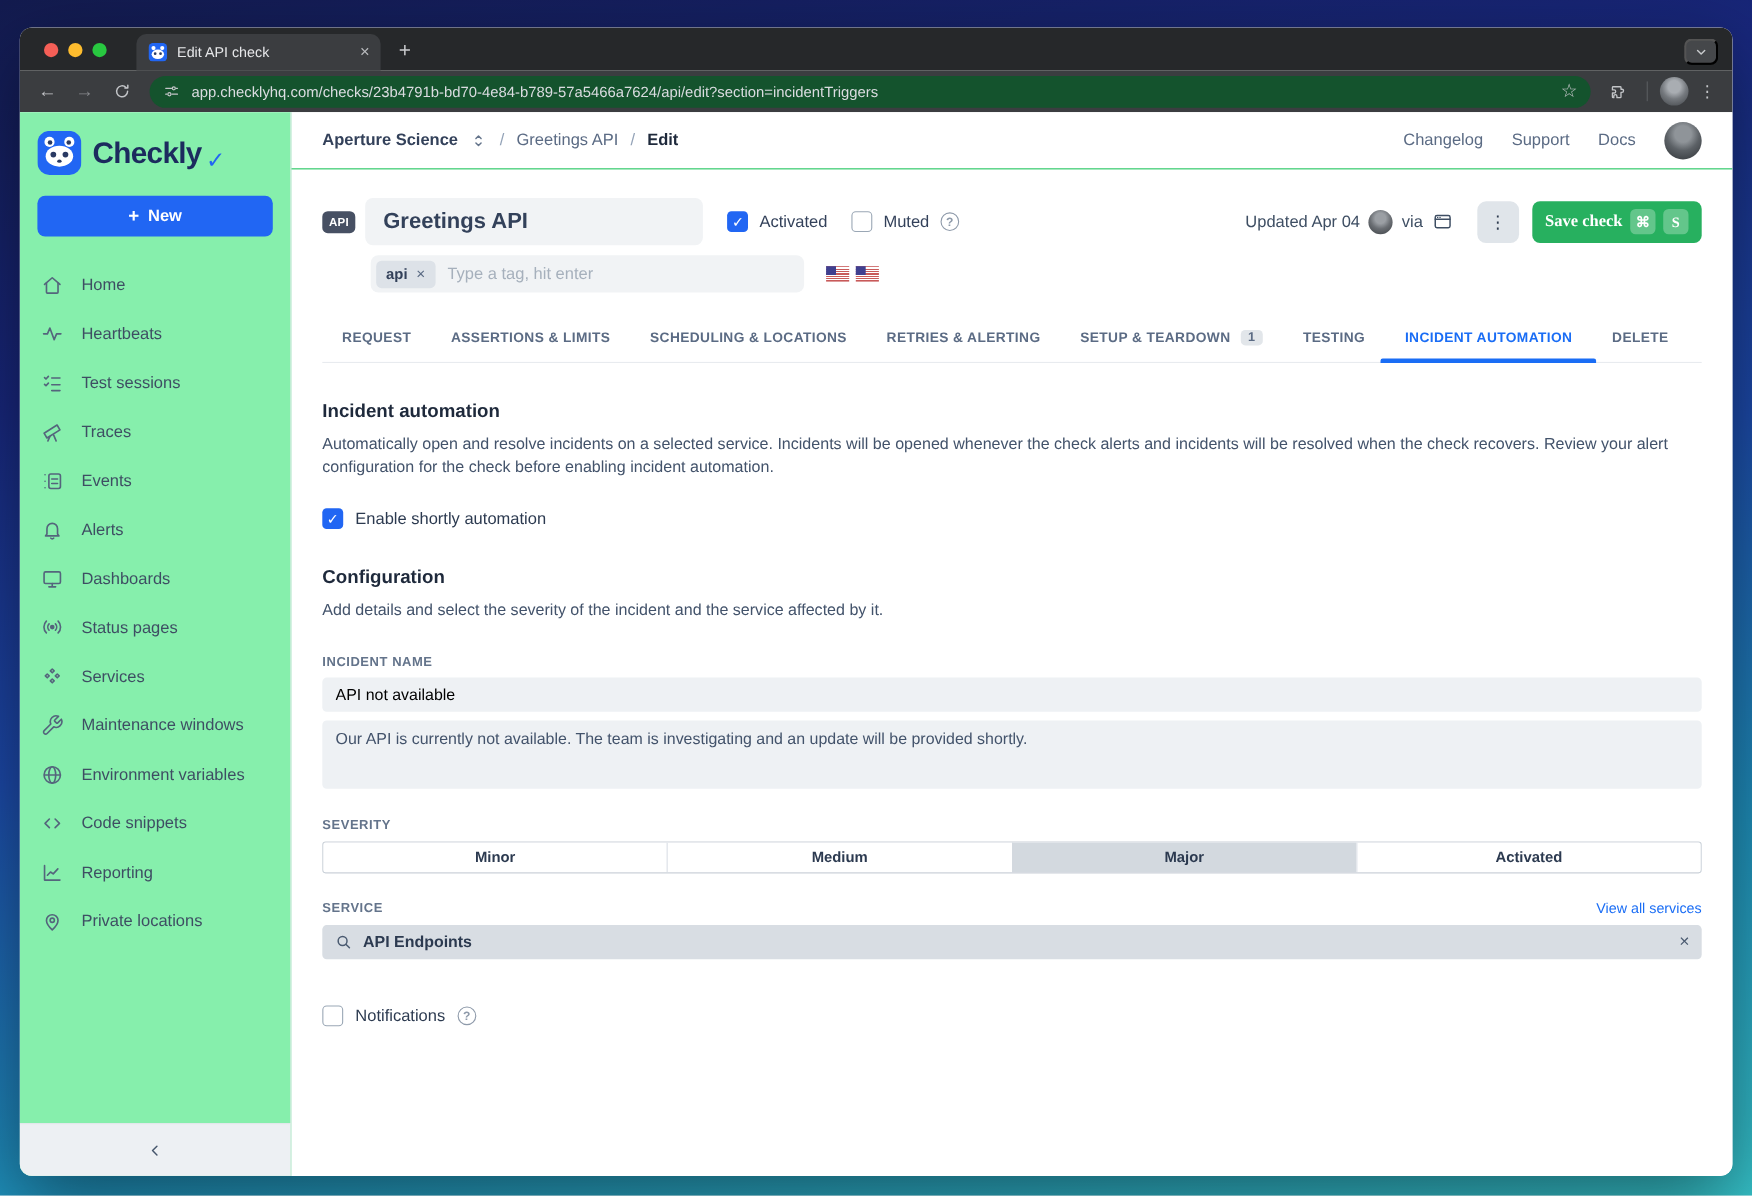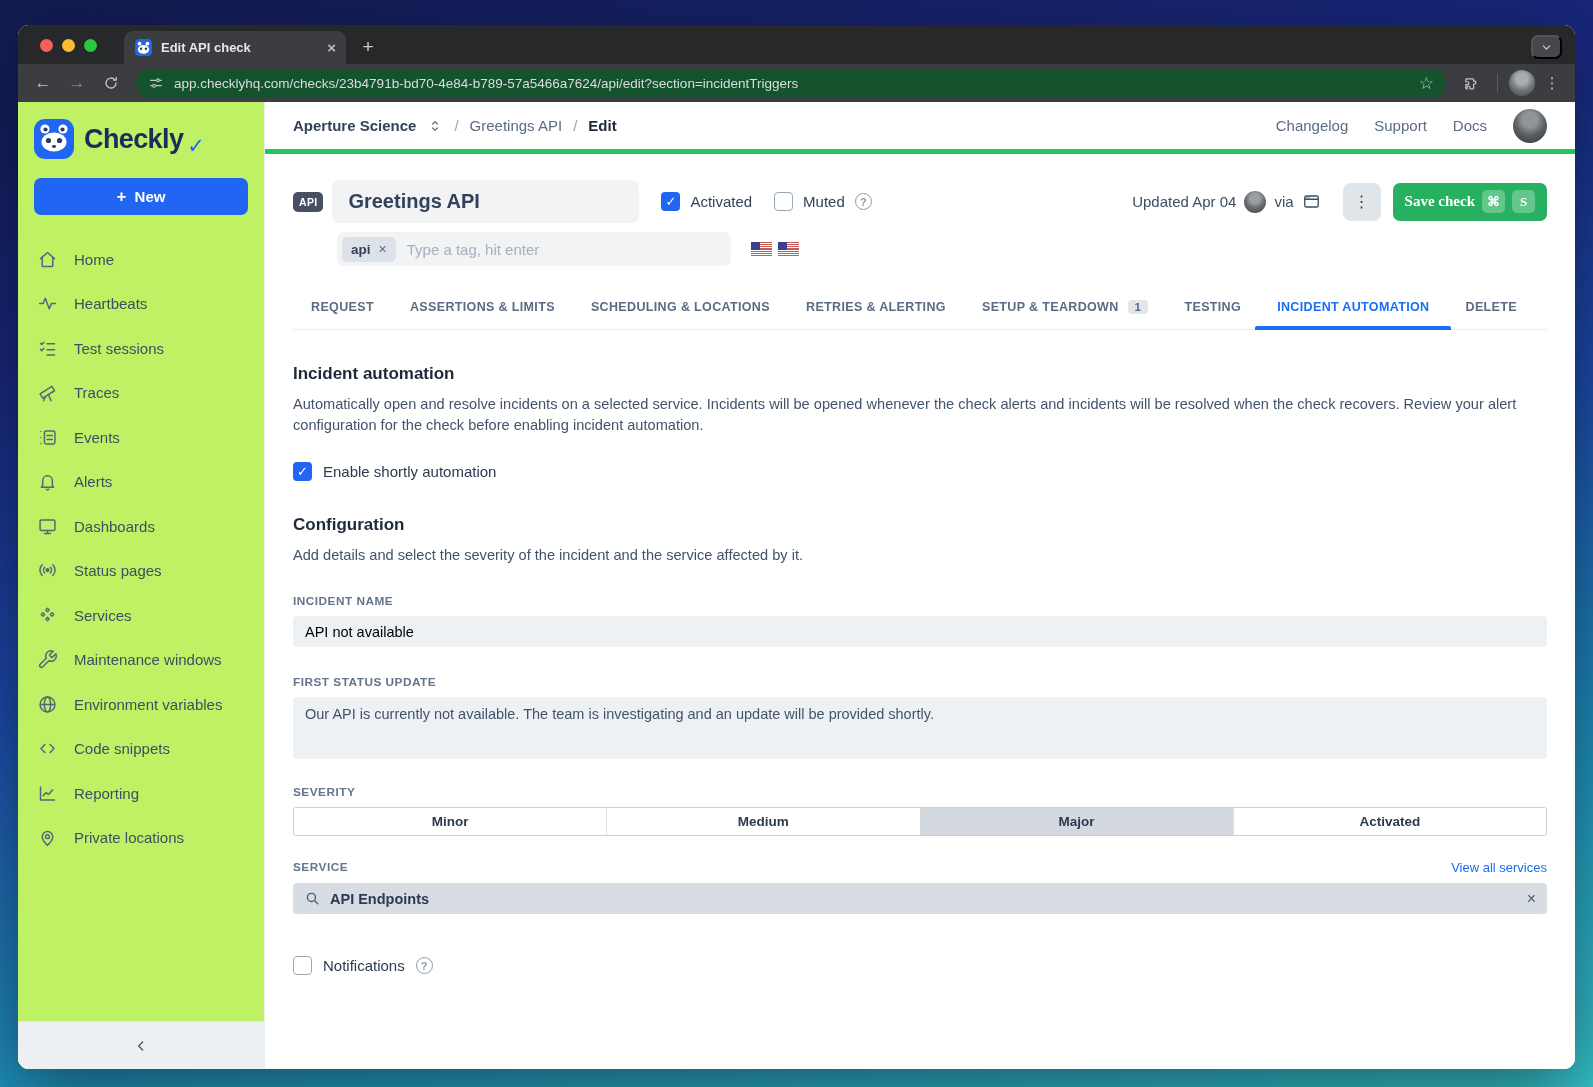--- a/index.html
+++ b/index.html
@@ -10,21 +10,21 @@
   .window { position:absolute; left:18px; top:25px; width:1557px; height:1044px;
     border-radius:11px; overflow:hidden; background:#fff;
     box-shadow:0 24px 70px rgba(0,0,0,.45); display:flex; flex-direction:column; }
 
   
   .tabstrip { height:39px; background:#26282a; position:relative; display:flex; align-items:flex-end; flex:none; }
   .traffic { position:absolute; left:22px; top:14px; display:flex; gap:9px; }
   .light { width:13px; height:13px; border-radius:50%; border:none; padding:0; }
   .light.red{ background:#f55f57; } .light.yellow{ background:#fdbc2e; } .light.green{ background:#28c840; }
   .btab { margin-left:106px; width:222px; height:33px; background:#3b3d40; border-radius:9px 9px 0 0;
-    display:flex; align-items:center; padding:0 10px 0 11px; gap:9px; color:#e6e7e9; font-size:13px;font-weight:bold; }
+    display:flex; align-items:center; padding:0 10px 0 11px; gap:9px; color:#e6e7e9; font-size:13px; }
   .btab-title { flex:1; white-space:nowrap; overflow:hidden; }
   .btab-close { color:#b9bbbe; font-size:15px; line-height:1; }
   .newtab { width:28px; height:28px; display:flex; align-items:center; justify-content:center;
     color:#c8cacc; font-size:19px; margin:0 0 3px 8px; }
   .tabsearch { position:absolute; right:13px; top:10px; width:31px; height:24px; border-radius:7px;
     background:#45474a; display:flex; align-items:center; justify-content:center; }
   .toolbar { height:38px; background:#3b3d40; display:flex; align-items:center; padding:0 10px; gap:4px; flex:none; }
   .navbtn { width:30px; height:30px; display:flex; align-items:center; justify-content:center;
     color:#c3c5c8; font-size:17px; }
   .navbtn.dim { color:#85878b; }
@@ -32,35 +32,35 @@
     padding:0 12px; gap:10px; margin:0 6px; color:#dadce0; font-size:13.5px; }
   .url-text { flex:1; white-space:nowrap; overflow:hidden; }
   .star { color:#c3c5c8; font-size:17px; }
   .toolbar-sep { width:1px; height:18px; background:#5a5c60; margin:0 7px; }
   .browser-avatar { width:26px; height:26px; border-radius:50%;
     background:radial-gradient(circle at 50% 34%, #a9adb2 0 26%, #75797e 52%, #3f4347 100%); }
   .kebab-browser { width:26px; display:flex; justify-content:center; color:#c3c5c8; font-size:15px; }
 
   
   .app { flex:1; display:flex; min-height:0; background:#fff; }
-  .sidebar { width:247px; flex:none; border-right:1px solid #e8ebef; display:flex; flex-direction:column; background:#bef264; }
+  .sidebar { width:247px; flex:none; border-right:1px solid #e8ebef; display:flex; flex-direction:column; background:#86efac; }
   .logo-row { display:flex; align-items:center; gap:10px; padding:17px 16px 13px; }
   .wordmark { font-size:27px; font-weight:800; color:#1c2b5e; letter-spacing:-0.6px; display:flex; }
   .brand-check { color:#2166f3; font-size:21px; font-weight:800; margin-left:-6px; transform:translateY(7px); }
   .new-btn { margin:6px 16px 10px; height:37px; background:#2166f3; border:none; border-radius:7px; color:#fff;
     font-size:15px; font-weight:700; display:flex; align-items:center; justify-content:center; gap:8px;
     font-family:inherit; }
   .new-plus { font-size:17px; font-weight:600; }
   .nav { padding-top:12px; flex:1; }
   .nav-item { height:44.5px; display:flex; align-items:center; gap:16px; padding:0 18px; color:#3e4e63; font-size:15px; cursor:pointer; }
   .nav-ic { width:22px; display:flex; justify-content:center; }
   .collapse { height:48px; background:#edf0f3; border-top:1px solid #e3e7eb; display:flex; align-items:center; justify-content:center; }
 
   .main { flex:1; display:flex; flex-direction:column; min-width:0; }
-  .topbar { height:52px; flex:none; display:flex; align-items:center; padding:0 28px; border-bottom:5px solid #22c55e; }
+  .topbar { height:52px; flex:none; display:flex; align-items:center; padding:0 28px; border-bottom:1px solid #22c55e; }
   .crumbs { display:flex; align-items:center; gap:11px; font-size:15px; }
   .crumb-account { font-weight:700; color:#33415a; }
   .crumb-sep { color:#94a3b8; }
   .crumb-check { color:#5b6b84; }
   .crumb-page { font-weight:700; color:#1e293b; }
   .top-right { margin-left:auto; display:flex; align-items:center; gap:26px; color:#5b6b84; font-size:15px; }
   .avatar34 { width:34px; height:34px; border-radius:50%;
     background:radial-gradient(circle at 50% 32%, #8f9499 0 26%, #5c6166 52%, #2e3236 100%); }
 
   .content { flex:1; padding:26px 28px 0; overflow:hidden; }
@@ -485,21 +485,20 @@
               </span>
             <span>Enable shortly automation</span>
           </div>
 
           <h3 class="section-h mt34">Configuration</h3>
           <p class="desc">Add details and select the severity of the incident and the service affected by it.</p>
 
           <div class="field-label">INCIDENT NAME</div>
           <input class="text-input" value="API not available" style="">
 
-          <div class="field-label">FIRST STATUS UPDATE</div>
           <textarea class="textarea" style="">Our API is currently not available. The team is investigating and an update will be provided shortly.</textarea>
 
           <div class="field-label" style="margin-top:26px;">SEVERITY</div>
           <div class="seg">
             <div class="seg-item">Minor</div>
             <div class="seg-item">Medium</div>
             <div class="seg-item selected">Major</div>
             <div class="seg-item">Activated</div>
           </div>
 

